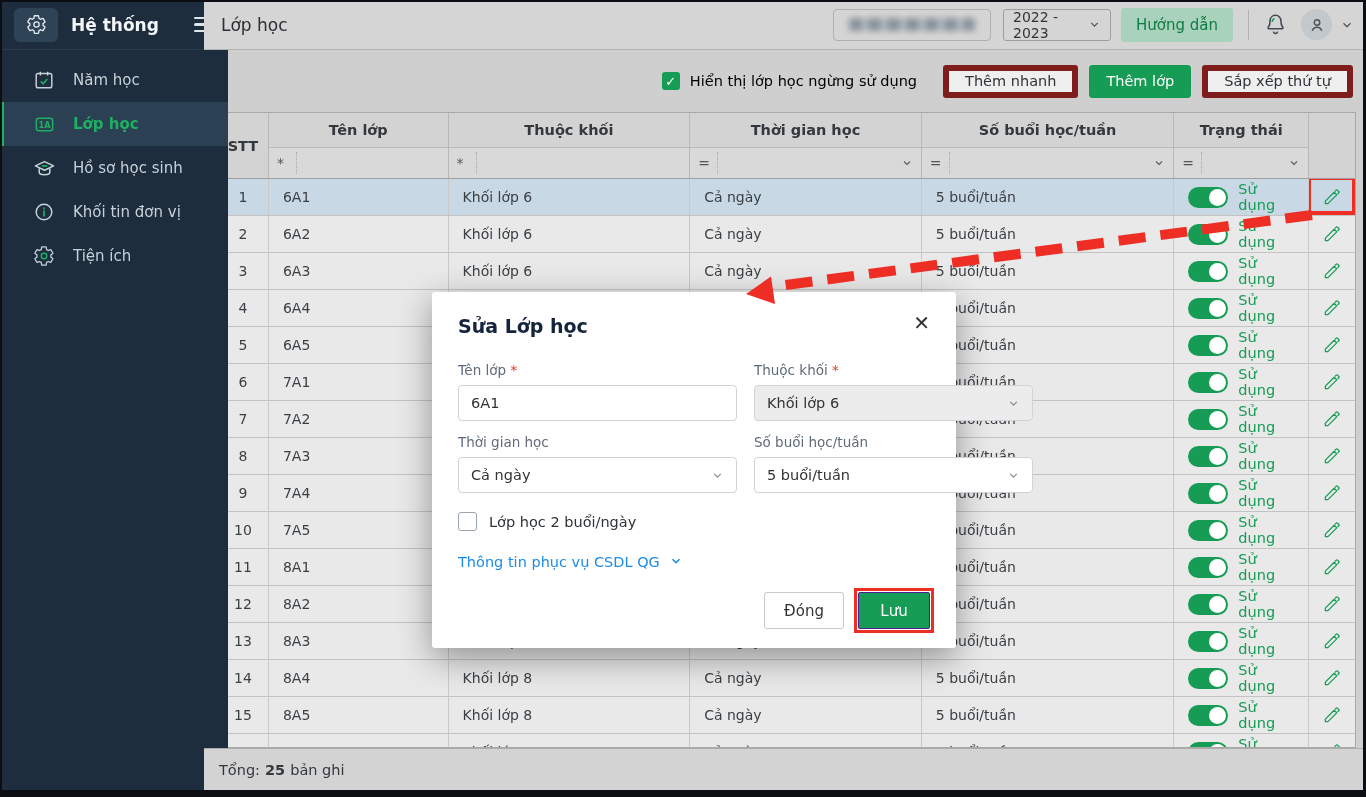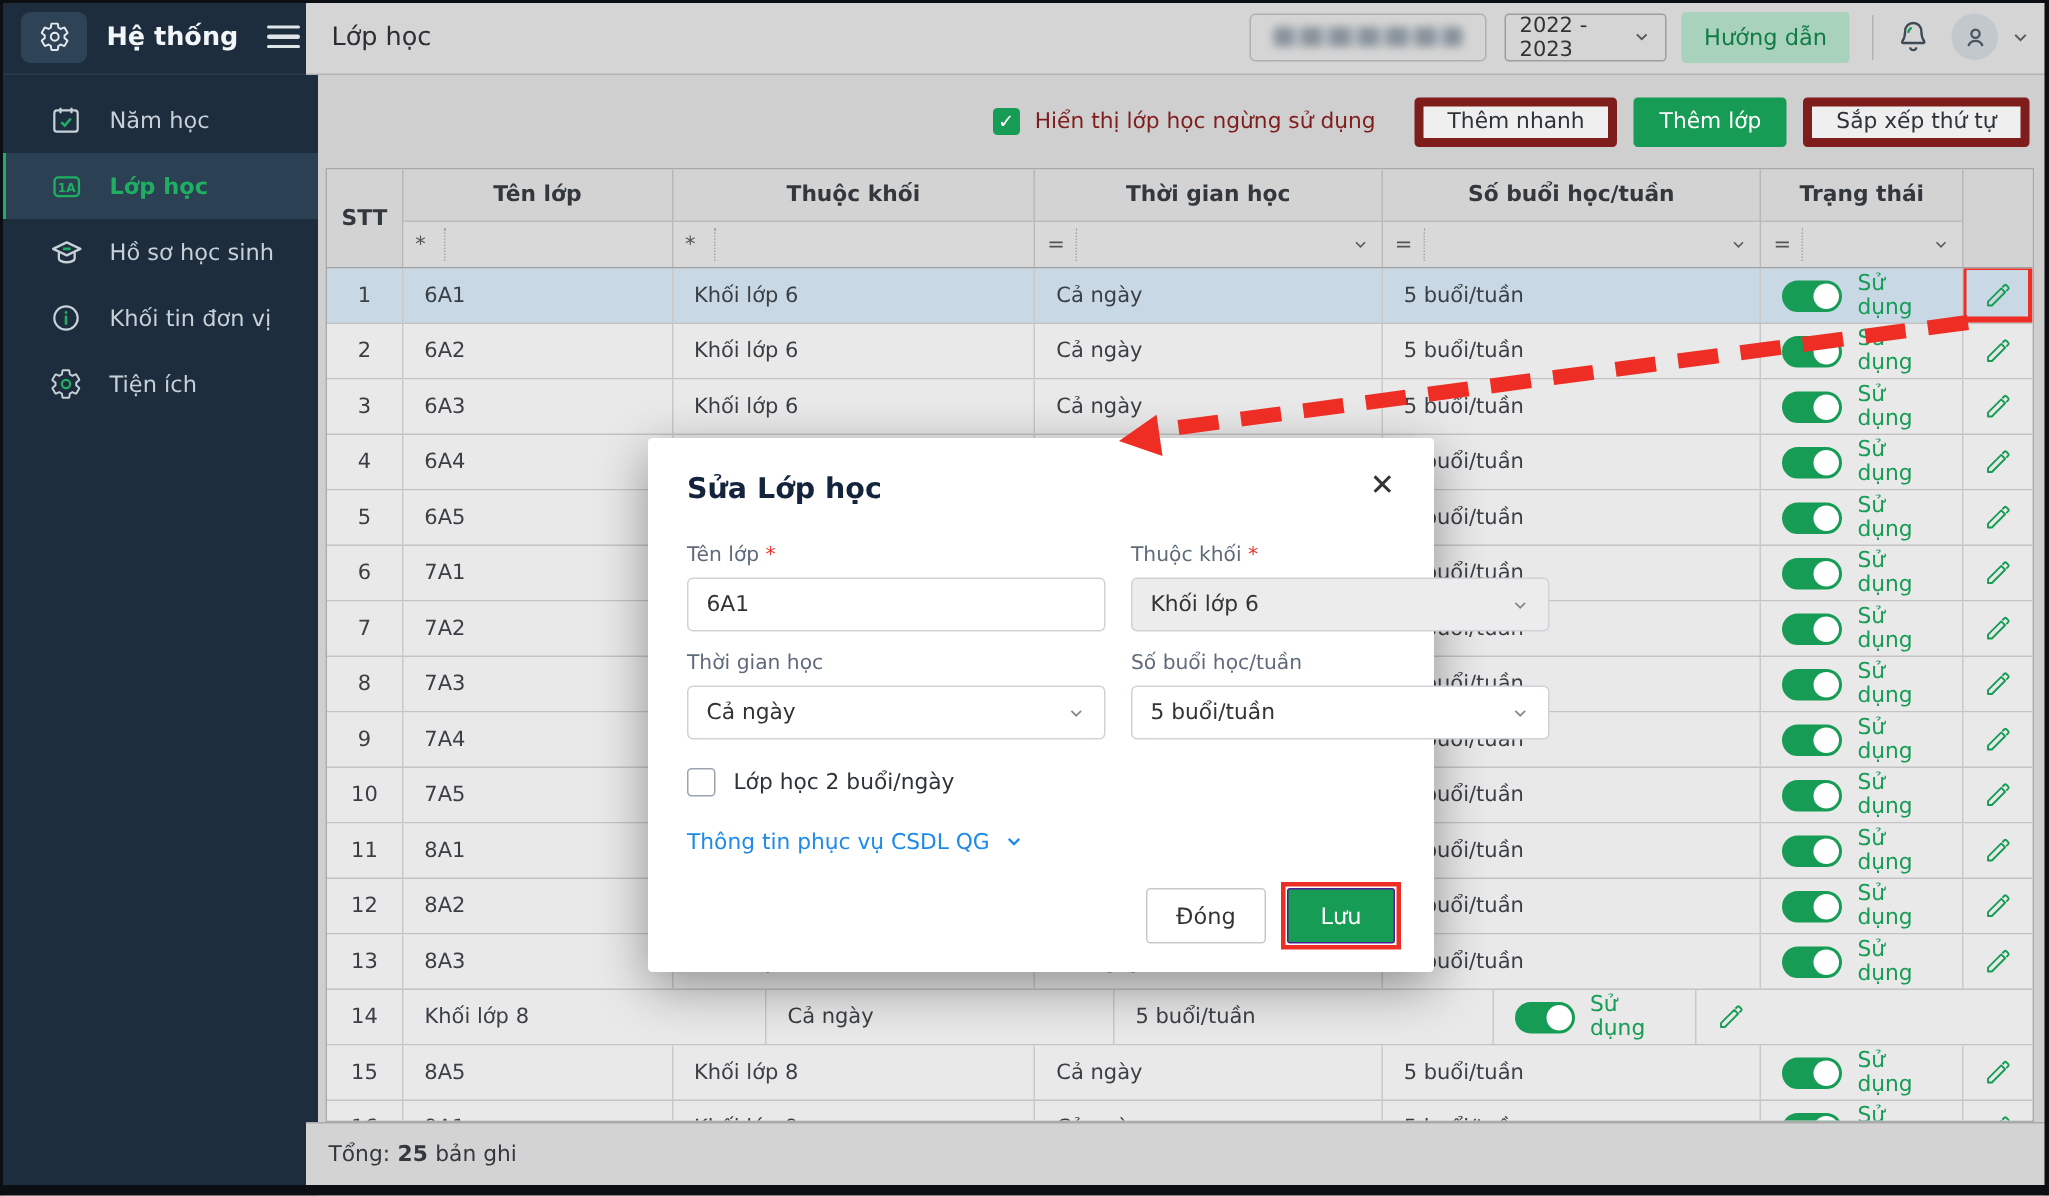--- a/index.html
+++ b/index.html
@@ -7,21 +7,21 @@
   .app { position:relative; width:1366px; height:797px; background:#cfcfcf; overflow:hidden; }
 
   
   .strip { position:absolute; background:#0b0f13; z-index:120; pointer-events:none; }
   .strip.top{left:0;top:0;right:0;height:2px;}
   .strip.left{left:0;top:0;bottom:0;width:2px;}
   .strip.right{right:0;top:0;bottom:0;width:3px;}
   .strip.bottom{left:0;right:0;bottom:0;height:7px;}
 
   
-  .sidebar { position:absolute; left:0; top:0; bottom:0; width:212px; background:#1d2d3d; z-index:5; }
+  .sidebar { position:absolute; left:0; top:0; bottom:0; width:228px; background:#1d2d3d; z-index:5; }
   .sb-header { height:50px; display:flex; align-items:center; padding:0 12px 0 14px; border-bottom:1px solid #2a3b4c; }
   .sb-logo { width:44px; height:34px; background:#2f4356; border-radius:6px; display:flex; align-items:center; justify-content:center; color:#e8eef2; font-size:19px; }
   .sb-title { color:#f2f6f8; font-size:17px; font-weight:bold; margin-left:13px; flex:1; }
   .hamburger { width:22px; display:flex; flex-direction:column; gap:4px; cursor:pointer; }
   .hamburger span { display:block; height:2.5px; background:#dfe6ea; border-radius:2px; }
   .sb-items { padding-top:8px;text-align:center; }
   .sb-item { height:44px; display:flex; align-items:center; padding-left:28px; color:#c7d1d8; font-size:15px; cursor:pointer; border-left:4px solid transparent; }
   .sb-item .icn { width:24px; height:24px; margin-right:17px; display:flex; align-items:center; justify-content:center; }
   .sb-item.active { background:#2b4052; border-left-color:#1fae62; color:#1fae62; font-weight:bold; }
 
@@ -35,21 +35,21 @@
   .guide-btn { height:34px; padding:0 15px; background:#a9d2bc; color:#0f7c44; font-size:15px; border:none; border-radius:3px; display:flex; align-items:center; margin-right:15px; cursor:pointer; font-family:inherit; }
   .tb-divider { width:1px; height:30px; background:#b3b3b3; margin-right:14px; }
   .bell { margin-right:13px; cursor:pointer; display:flex; }
   .avatar { width:31px; height:31px; border-radius:50%; background:#c3c8cc; display:flex; align-items:center; justify-content:center; margin-right:8px; cursor:pointer; }
   .tb-caret { margin-right:12px; color:#555; display:flex; cursor:pointer; }
 
   
   .toolbar { position:absolute; left:204px; right:13px; top:63px; height:36px; display:flex; align-items:center; justify-content:flex-end; z-index:5; }
   .chk-wrap { display:flex; align-items:center; margin-right:15px; cursor:pointer; }
   .chk { width:18px; height:18px; background:#169c54; border-radius:3px; color:#fff; font-size:13px; display:flex; align-items:center; justify-content:center; margin-right:10px; }
-  .chk-label { font-size:14.5px; color:#7f1d1d; }
+  .chk-label { font-size:14.5px; color:#000000; }
   .btn { height:33px; padding:0 16px; border-radius:3px; font-size:14.5px; font-family:inherit; cursor:pointer; margin-left:11px; }
   .btn.ghost { background:#efefef; border:6px solid #7f1d1d; color:#2e3338; }
   .btn.primary { background:#169c54; border:1px solid #169c54; color:#fff; }
 
   
   .table { position:absolute; left:217px; top:112px; width:1139px; height:636px; border:1px solid #a9a9a9; background:#e9e9e9; overflow:hidden; z-index:4; }
   .c-stt{width:51px;} .c-name{width:180px;} .c-grade{width:242px;} .c-time{width:232px;} .c-sess{width:253px;} .c-status{width:135px;} .c-edit{width:46px;}
   .thead { display:flex; border-bottom:1px solid #9f9f9f; background:#d3d3d3; }
   .hcol { display:flex; flex-direction:column; border-right:1px solid #b8b8b8; }
   .hcol:last-child { border-right:none; }
@@ -519,20 +519,21 @@
             <span class="pencil">
               <svg width="20" height="20" viewBox="0 0 24 24">
                 <path d="M4 16.9V20h3.1L17.7 9.4l-3.1-3.1L4 16.9z" fill="none" stroke="#169c54" stroke-width="1.5" stroke-linejoin="round"></path>
                 <path d="M15.5 5.4l1.6-1.6a1.1 1.1 0 0 1 1.55 0l1.55 1.55a1.1 1.1 0 0 1 0 1.55L18.6 8.5" fill="none" stroke="#169c54" stroke-width="1.5"></path>
               </svg>
             </span>
           </div>
         </div>
         <div class="trow">
           <div class="td c-stt">14</div>
+          <div class="td c-name">8A4</div>
           <div class="td c-grade">Khối lớp 8</div>
           <div class="td c-time">Cả ngày</div>
           <div class="td c-sess">5 buổi/tuần</div>
           <div class="td c-status">
             <span class="toggle"></span>
             <span class="status-label">Sử dụng</span>
           </div>
           <div class="td c-edit">
             <span class="pencil">
               <svg width="20" height="20" viewBox="0 0 24 24">

